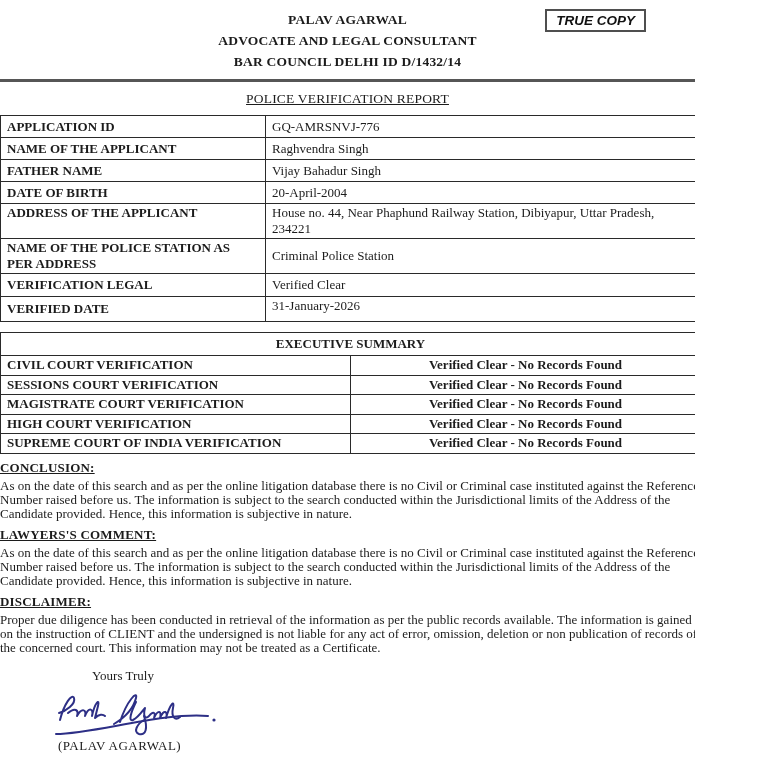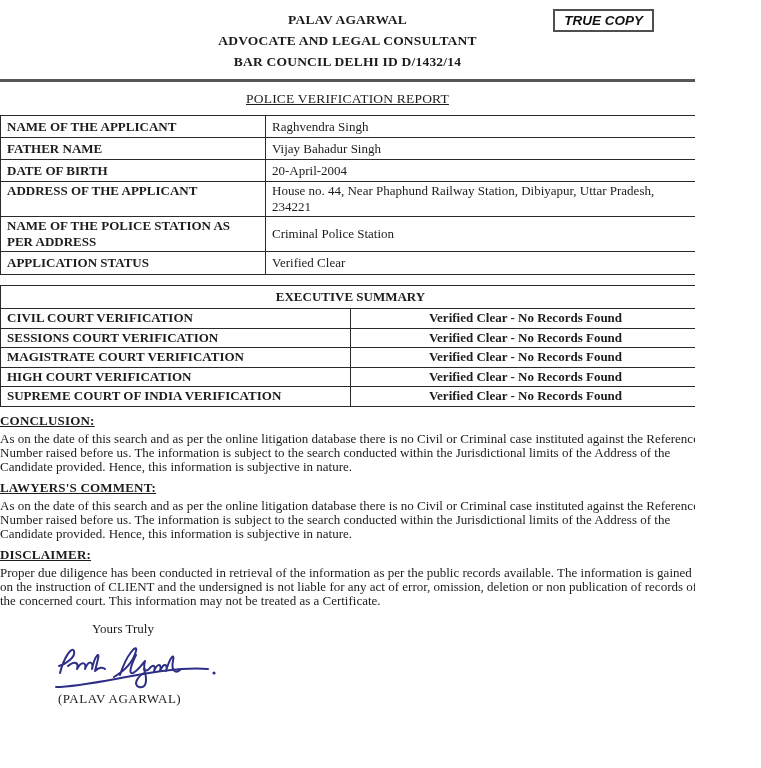--- a/index.html
+++ b/index.html
@@ -10,21 +10,21 @@
     font-family:"Liberation Serif", serif;
     color:#1c1c1c;
     overflow:hidden;
   }
   
   .letterhead { padding-top:9px; text-align:center; }
   .letterhead div {
     font-weight:bold; font-size:13.5px; line-height:21px; letter-spacing:0.2px;
   }
   .stamp {
-    position:absolute; top:9px; right:41px;
+    position:absolute; top:9px; right:49px;
     border:2px solid #4f4f4f;
     padding:2px 9px;
     font-family:"Liberation Sans", sans-serif;
     font-style:italic; font-weight:bold; font-size:13.5px;
     color:#111; background:#fff;
   }
   .rule { height:3px; background:#565656; margin-top:7px; }
   .doc-title {
     text-align:center; font-weight:normal; font-size:13.5px;
     text-decoration:underline; margin:9px 0 8px 0; letter-spacing:0.2px;
@@ -76,42 +76,50 @@
   </div>
   <div class="stamp">TRUE COPY</div>
 
   <div class="rule"></div>
 
   <div class="doc-title">POLICE VERIFICATION REPORT</div>
 
   <table class="grid">
     <tbody>
       <tr class="h21">
+        <td class="lbl">APPLICATION ID</td>
+        <td class="val">GQ-AMRSNVJ-776</td>
+      </tr>
+      <tr class="h21">
         <td class="lbl">NAME OF THE APPLICANT</td>
         <td class="val">Raghvendra Singh</td>
       </tr>
       <tr class="h21">
         <td class="lbl">FATHER NAME</td>
         <td class="val">Vijay Bahadur Singh</td>
       </tr>
       <tr class="h21">
         <td class="lbl">DATE OF BIRTH</td>
         <td class="val">20-April-2004</td>
       </tr>
       <tr class="h-addr">
         <td class="lbl vtop">ADDRESS OF THE APPLICANT</td>
         <td class="val vtop">House no. 44, Near Phaphund Railway Station, Dibiyapur, Uttar Pradesh, 234221</td>
       </tr>
       <tr class="h-ps">
         <td class="lbl">NAME OF THE POLICE STATION AS PER ADDRESS</td>
         <td class="val">Criminal Police Station</td>
       </tr>
       <tr class="h22">
-        <td class="lbl">APPLICATION STATUS</td>
+        <td class="lbl">VERIFICATION LEGAL</td>
         <td class="val">Verified Clear</td>
+      </tr>
+      <tr class="h24">
+        <td class="lbl">VERIFIED DATE</td>
+        <td class="val vtop">31-January-2026</td>
       </tr>
     </tbody>
   </table>
 
   <div class="summary-wrap">
     <table class="grid">
       <tbody>
         <tr>
           <th class="summary-head" colspan="2">EXECUTIVE SUMMARY</th>
         </tr>

